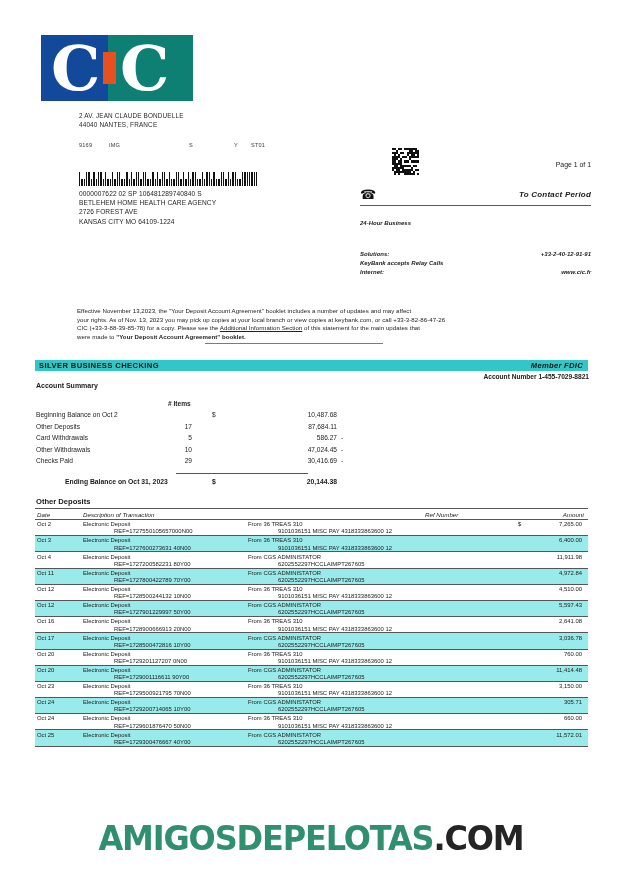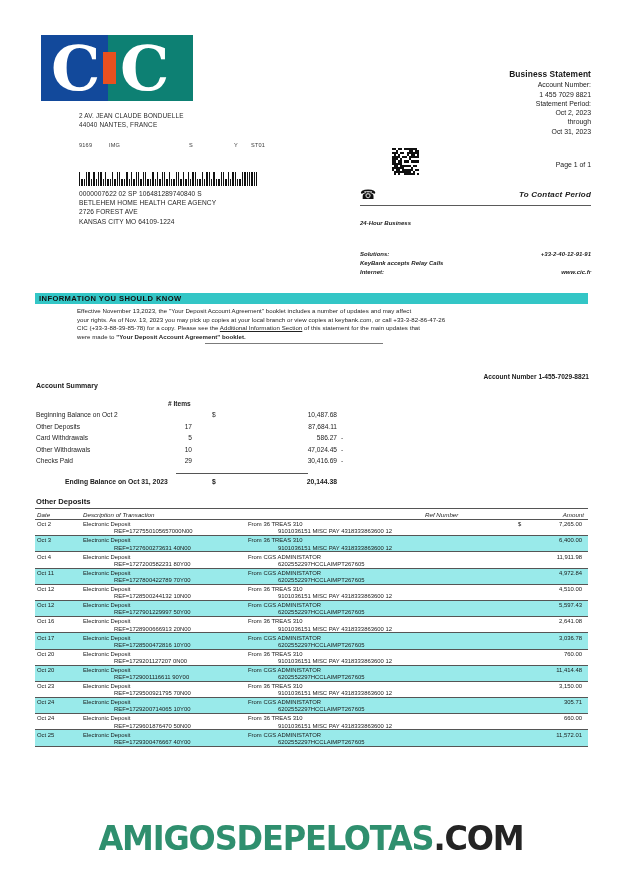--- a/index.html
+++ b/index.html
@@ -480,29 +480,20 @@
       <i style="height: 14px;"></i>
     </div>
 
   <div class="addressee">
     <div>0000007622 02 SP        106481289740840 S</div>
     <div>BETLEHEM HOME HEALTH CARE AGENCY</div>
     <div>2726 FOREST AVE</div>
     <div>KANSAS CITY MO 64109-1224</div>
   </div>
 
-  <div class="stmt-head">
-    <div class="title">Business Statement</div>
-    <div>Account Number:</div>
-    <div>1 455 7029 8821</div>
-    <div>Statement Period:</div>
-    <div>Oct 2, 2023</div>
-    <div>through</div>
-    <div>Oct 31, 2023</div>
-  </div>
 
   <div class="qr" id="qr-code">
       <i></i>
       <i></i>
       <i style="background: transparent;"></i>
       <i></i>
       <i></i>
       <i style="background: transparent;"></i>
       <i></i>
       <i></i>
@@ -684,35 +675,36 @@
     </div>
     <div class="contact-row cr-3">
       <span class="lbl">KeyBank accepts Relay Calls</span>
     </div>
     <div class="contact-row" style="top:80px">
       <span class="lbl">Internet:</span>
       <span class="val">www.cic.fr</span>
     </div>
   </div>
 
-  <div class="banner" id="banner-info">
-    <span class="btxt">INFORMATION YOU SHOULD KNOW</span>
-  </div>
   <div class="info-body">
     <div>Effective November 13,2023, the "Your Deposit Account Agreement" booklet includes a number of updates and may affect</div>
     <div>your rights. As of Nov. 13, 2023 you may pick up copies at your local branch or view copies at keybank.com, or call  +33-3-82-86-47-26</div>
     <div>
       <span>CIC (+33-3-88-39-85-78) for a copy.   Please see the </span><u>Additional Information Section</u><span> of this statement for the main updates that</span>
     </div>
     <div>
       <span>were made to </span><b>"Your Deposit Account Agreement" booklet.</b>
     </div>
   </div>
   <div class="info-rule"></div>
 
+  <div class="banner" id="banner-acct">
+    <span class="btxt">SILVER BUSINESS CHECKING</span>
+    <span class="btxt-r">Member  FDIC</span>
+  </div>
   <div class="acct-num">Account Number 1-455-7029-8821</div>
   <div class="acct-summary-label">Account Summary</div>
 
   <div class="summary" id="summary-table">
     <span class="hdr"># Items</span>
   <div class="srow" style="top: 11px;">
         <span class="nm">Beginning Balance on Oct 2</span>
         <span class="it"></span>
         <span class="dl">$</span>
         <span class="am">10,487.68</span>

